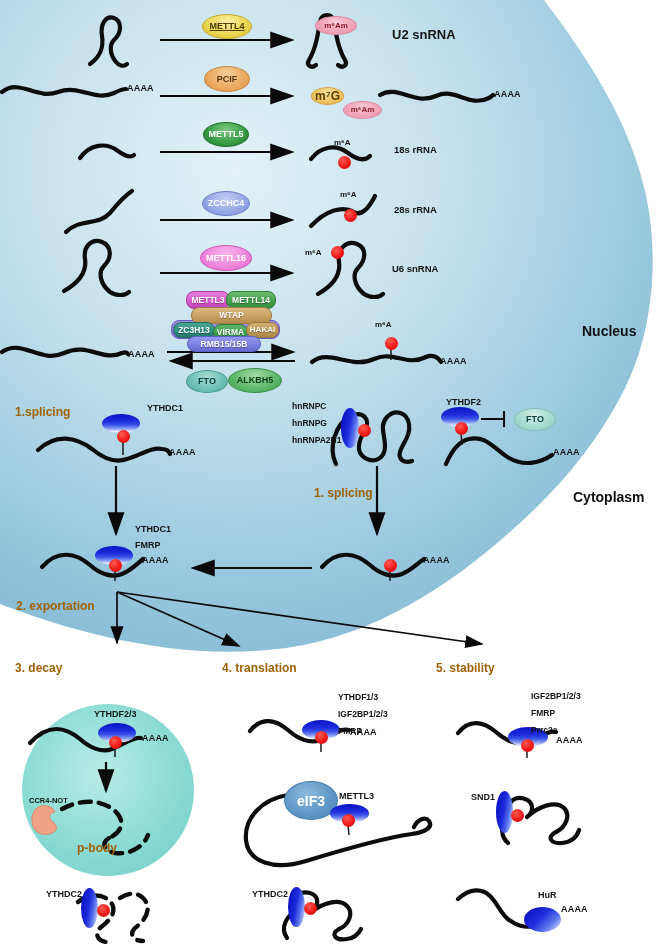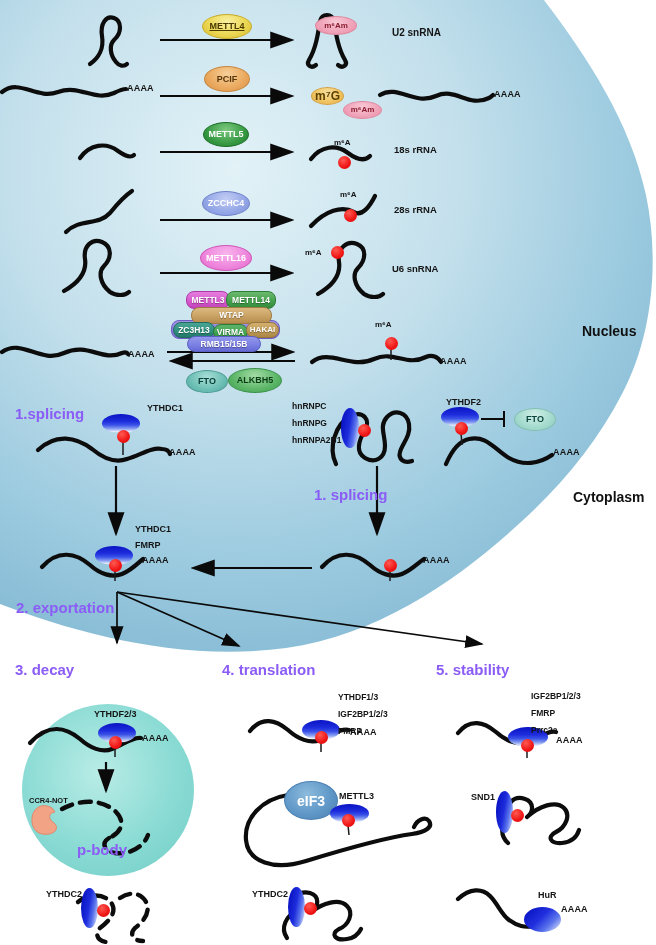--- a/index.html
+++ b/index.html
@@ -1,20 +1,20 @@
 <!DOCTYPE html>
 <html><head>
 <meta charset="utf-8">
 <style>
   html,body{margin:0;padding:0;background:#fff;}
   #stage{position:relative;width:656px;height:945px;overflow:hidden;background:#fff;
          font-family:"Liberation Sans","DejaVu Sans",sans-serif;}
   #vect{position:absolute;left:0;top:0;z-index:1;}
   .lbl{position:absolute;font-weight:700;font-size:9px;color:#141414;white-space:nowrap;z-index:6;line-height:1;}
-  .hdr{font-size:15px;color:#8b5cf6;}
+  .hdr{font-size:12px;color:#a16207;}
   .reg{font-size:14px;color:#101010;}
   .sm{font-size:8.5px;}
   .mark{font-size:8px;}
   .aaaa{font-size:9px;letter-spacing:0.2px;}
   .enz{position:absolute;border-radius:50%;display:flex;align-items:center;justify-content:center;
        font-weight:700;font-size:9px;z-index:4;line-height:1;}
   .ov-mettl4{background:radial-gradient(ellipse at 50% 30%,#f8f0a2 0%,#ecd854 55%,#d6ba2e 100%);color:#4a3a00;border:1px solid #c7ab2c;text-decoration:underline;}
   .ov-pcif{background:radial-gradient(ellipse at 50% 30%,#f6cf9a 0%,#eaa95e 60%,#d9924a 100%);color:#57350a;border:1px solid #c9863e;}
   .ov-mettl5{background:radial-gradient(ellipse at 50% 30%,#7cc97f 0%,#379a43 60%,#1d7c2d 100%);color:#fff;border:1px solid #1b6e28;}
   .ov-zcchc4{background:radial-gradient(ellipse at 50% 30%,#c3cdf4 0%,#93a6e6 60%,#7b90da 100%);color:#fff;border:1px solid #6f82c9;}
@@ -148,21 +148,21 @@
 <div class="enz ov-mettl16" style="left:200px;top:245px;width:50px;height:24px">METTL16</div>
 
 <div class="enz ov-pink" style="left:315px;top:2px;width:40px;height:17px">m⁶Am</div>
 <div class="enz ov-m7g" style="left:311px;top:87px;width:31px;height:16px">m⁷G</div>
 <div class="enz ov-pink" style="left:343px;top:87px;width:37px;height:16px">m⁶Am</div>
 <div class="lbl mark" style="left:334px;top:139px">m⁶A</div>
 <div class="lbl mark" style="left:340px;top:191px">m⁶A</div>
 <div class="lbl mark" style="left:305px;top:249px">m⁶A</div>
 <div class="lbl mark" style="left:375px;top:321px">m⁶A</div>
 
-<div class="lbl" style="left:392px;top:28px;font-size:10px">U2 snRNA</div>
+<div class="lbl" style="left:392px;top:28px;font-size:13px">U2 snRNA</div>
 <div class="lbl" style="left:394px;top:145px;font-size:9.5px">18s rRNA</div>
 <div class="lbl" style="left:394px;top:205px;font-size:9.5px">28s rRNA</div>
 <div class="lbl" style="left:392px;top:264px;font-size:9.5px">U6 snRNA</div>
 
 <div class="cbox bx-strip" style="left:171px;top:320px;width:107px;height:17px"></div>
 <div class="cbox bx-mettl3" style="left:186px;top:291px;width:42px;height:16px">METTL3</div>
 <div class="cbox bx-mettl14" style="left:226px;top:291px;width:48px;height:16px">METTL14</div>
 <div class="cbox bx-wtap" style="left:191px;top:307px;width:79px;height:15px">WTAP</div>
 <div class="cbox bx-zc3h13" style="left:173px;top:322px;width:40px;height:14px">ZC3H13</div>
 <div class="cbox bx-virma" style="left:213px;top:324px;width:33px;height:14px">VIRMA</div>

